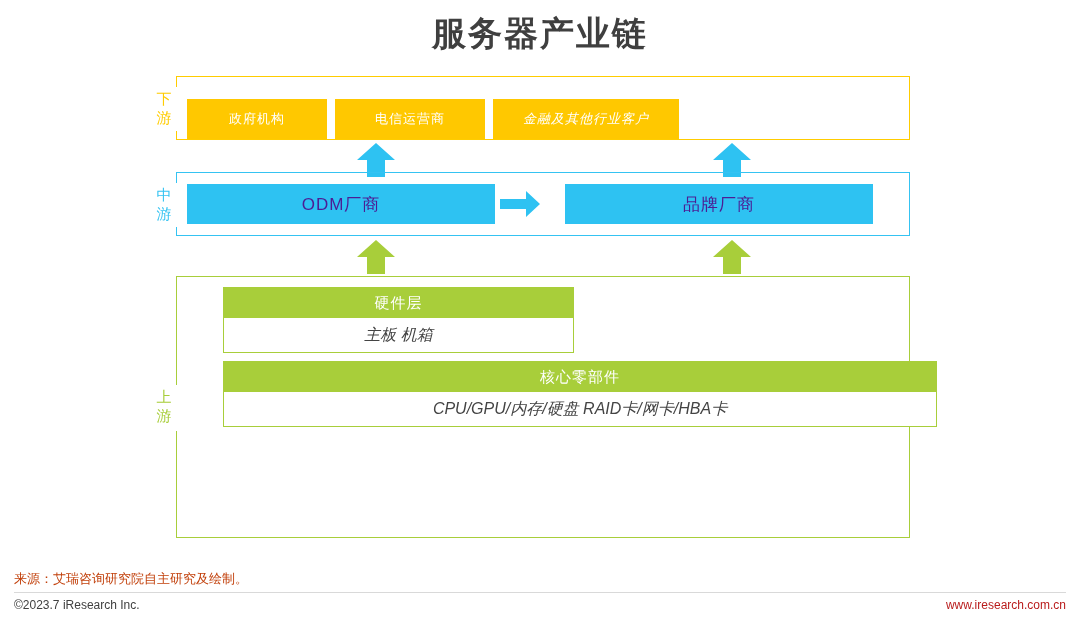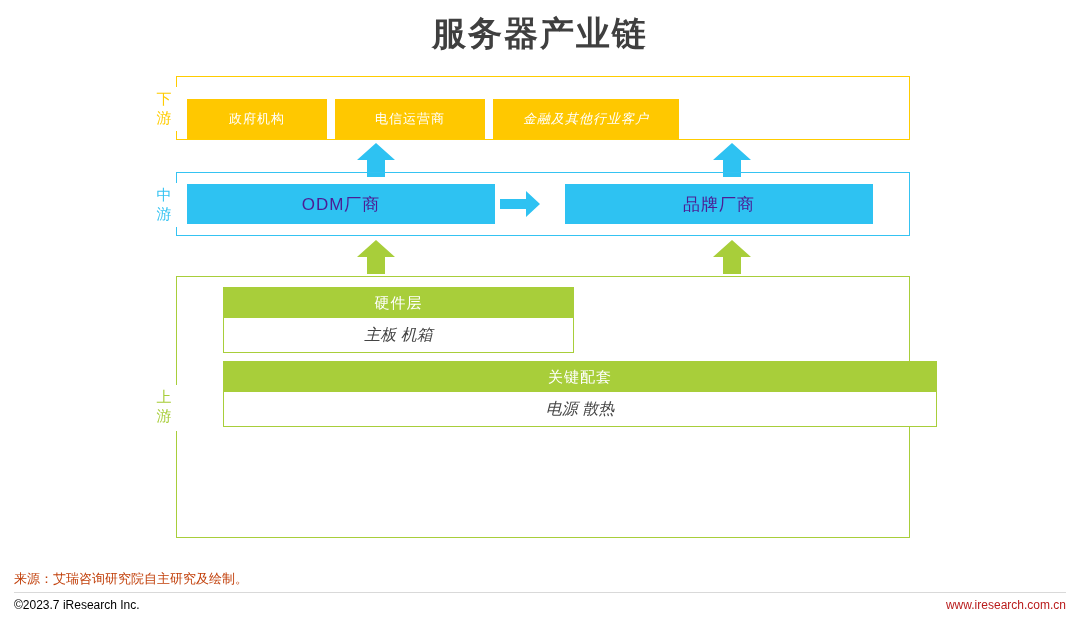--- a/index.html
+++ b/index.html
@@ -127,21 +127,21 @@
   .source {
     position: absolute; left: 14px; top: 570px;
     font-size: 13px; color: #c2410c;
   }
   .rule {
     position: absolute; left: 14px; top: 592px;
     width: 1052px; height: 1px; background: #d9d9d9;
   }
   .copyright {
     position: absolute; left: 14px; top: 598px;
-    font-size: 12px; color: #000000;
+    font-size: 12px; color: #404040;
   }
   .weburl {
     position: absolute; right: 14px; top: 598px;
     font-size: 12px; color: #b91c1c;
   }
 </style>
 </head>
 <body>
 
 <div id="page">
@@ -209,27 +209,27 @@
 
     <div class="up-inner">
 
       <div class="up-row">
         <div class="card card-half">
           <div class="card-head">硬件层</div>
           <div class="card-body">主板   机箱</div>
         </div>
       </div>
 
-
       <div class="up-row">
         <div class="card card-full">
-          <div class="card-head">关键配套</div>
-          <div class="card-body">电源   散热</div>
+          <div class="card-head">核心零部件</div>
+          <div class="card-body">CPU/GPU/内存/硬盘    RAID卡/网卡/HBA卡</div>
         </div>
       </div>
+
 
     </div>
   </div>
 
   <div class="source">来源：艾瑞咨询研究院自主研究及绘制。</div>
   <div class="rule"></div>
   <div class="copyright">©2023.7 iResearch Inc.</div>
   <div class="weburl">www.iresearch.com.cn</div>
 
 </div>

